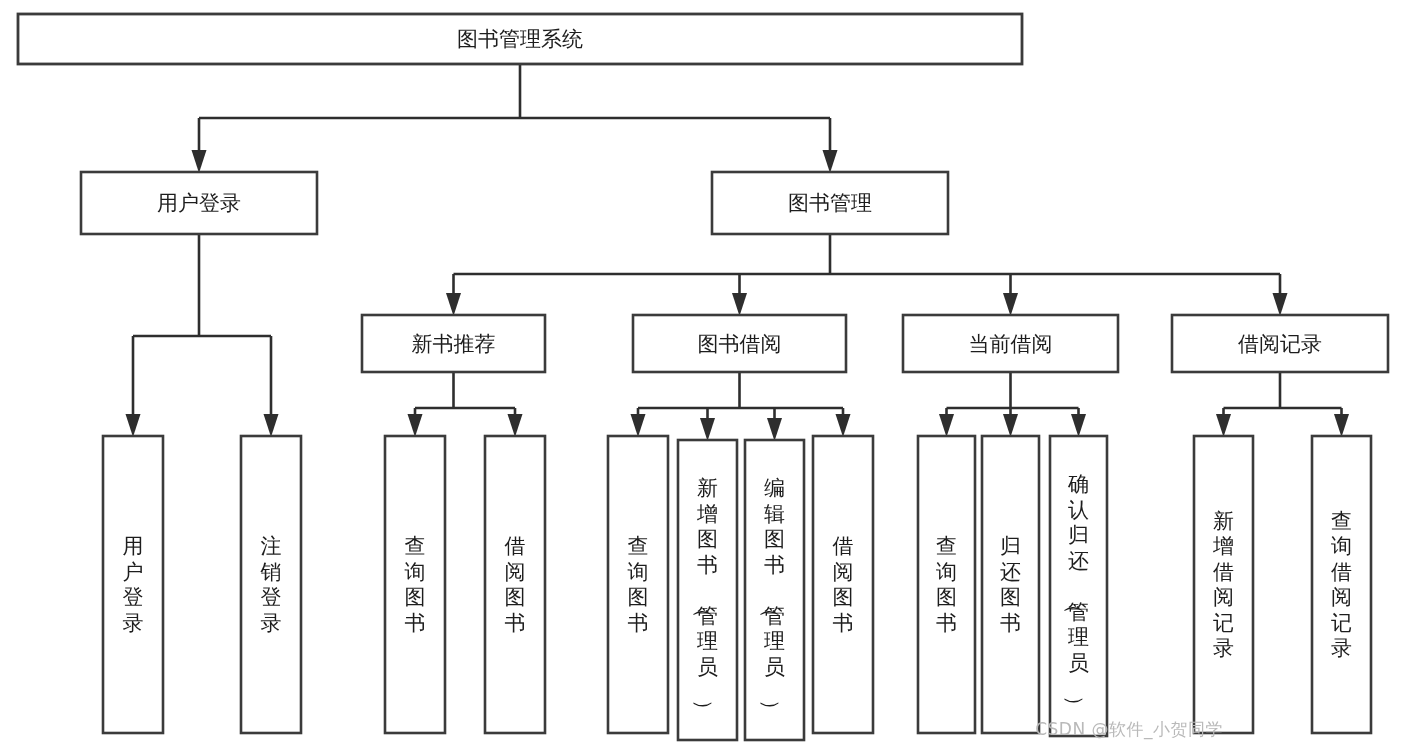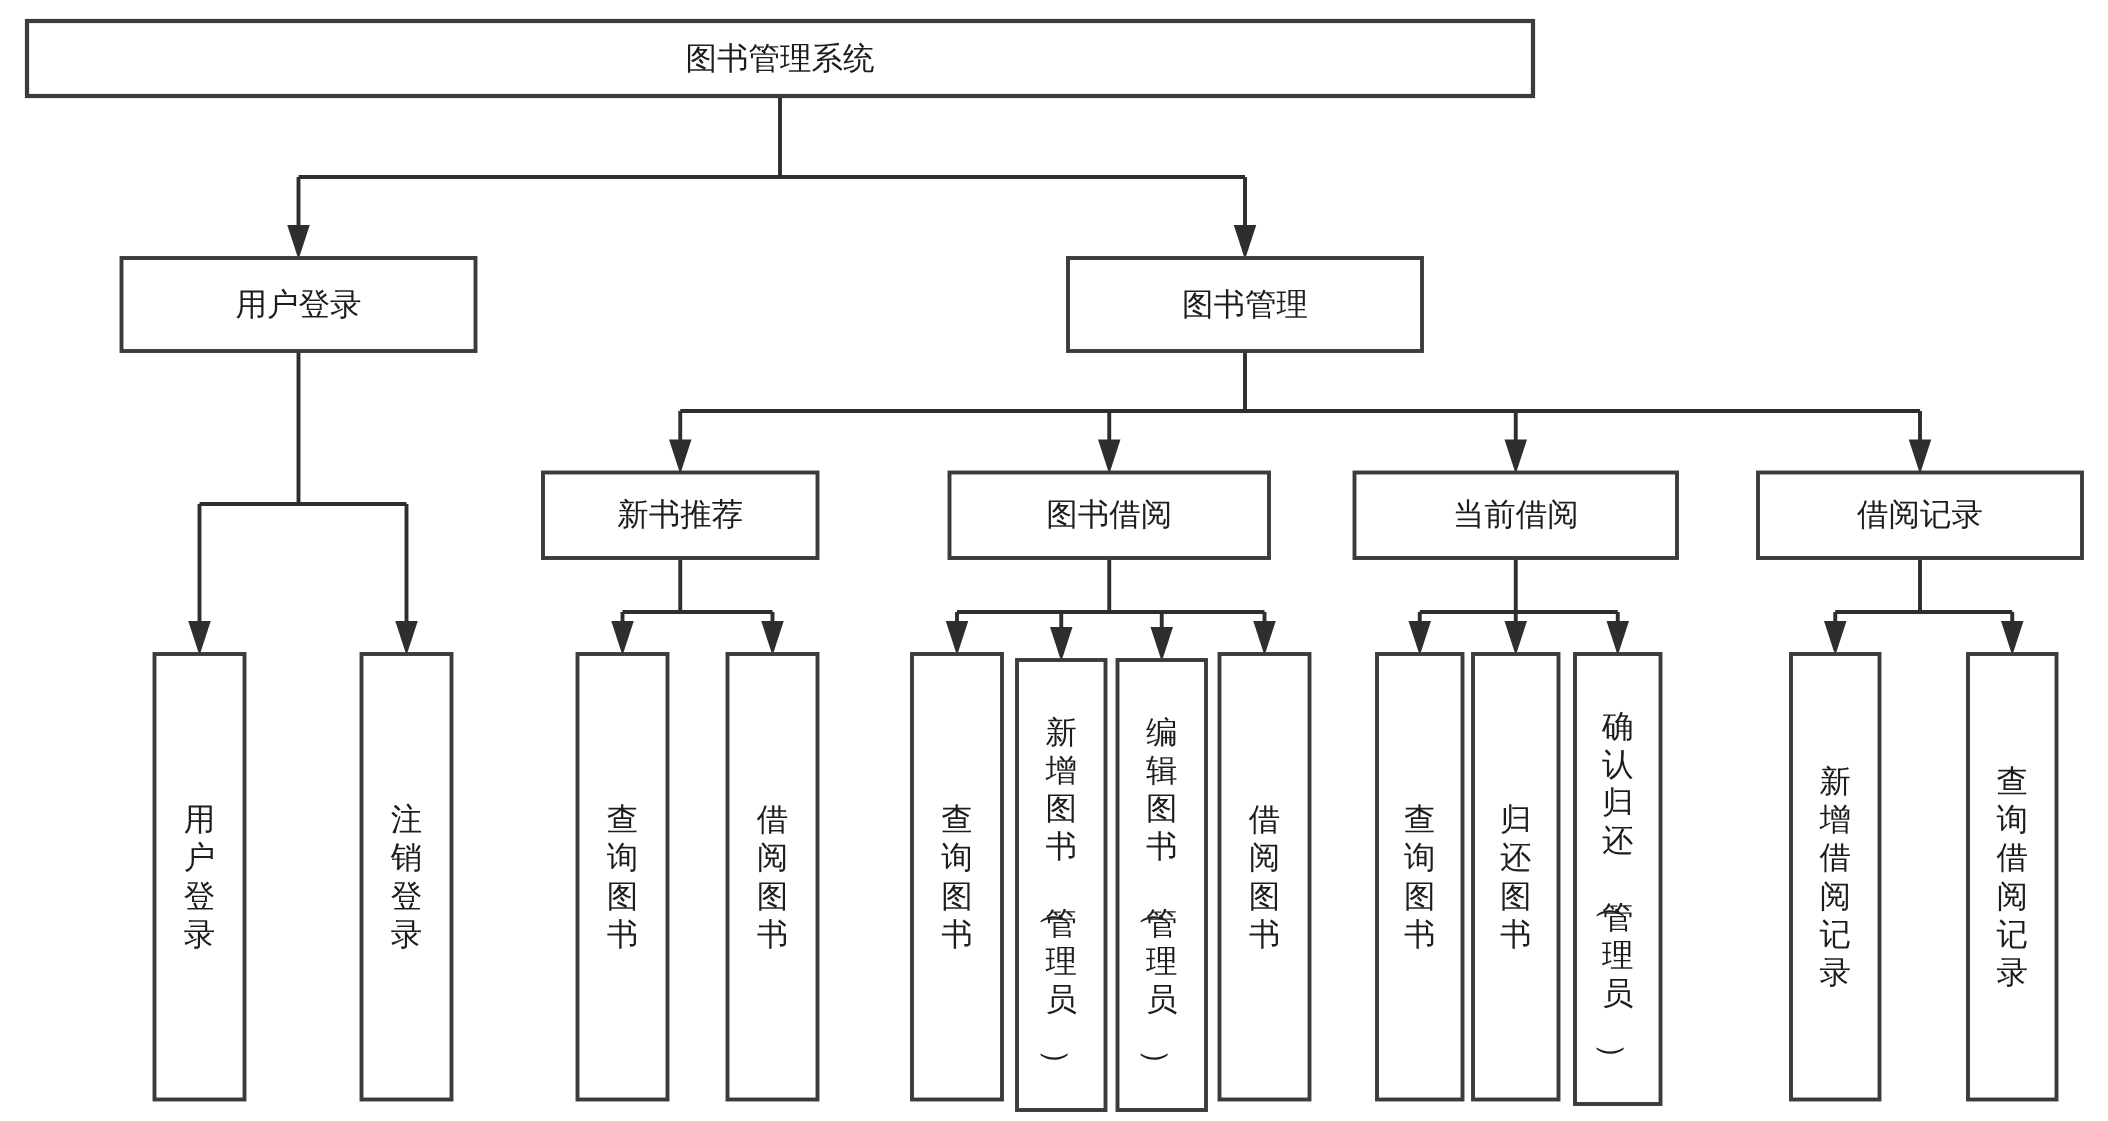--- a/index.html
+++ b/index.html
@@ -219,13 +219,14 @@
         <g>
           <rect class="node-box level-3" x="1194" y="436" width="59" height="297"></rect>
           <text class="node-label-v" x="1223.5" y="527.89"><tspan x="1223.5" dy="0">新</tspan><tspan x="1223.5" dy="25.5">增</tspan><tspan x="1223.5" dy="25.5">借</tspan><tspan x="1223.5" dy="25.5">阅</tspan><tspan x="1223.5" dy="25.5">记</tspan><tspan x="1223.5" dy="25.5">录</tspan></text>
         </g>
         <g>
           <rect class="node-box level-3" x="1312" y="436" width="59" height="297"></rect>
           <text class="node-label-v" x="1341.5" y="527.89"><tspan x="1341.5" dy="0">查</tspan><tspan x="1341.5" dy="25.5">询</tspan><tspan x="1341.5" dy="25.5">借</tspan><tspan x="1341.5" dy="25.5">阅</tspan><tspan x="1341.5" dy="25.5">记</tspan><tspan x="1341.5" dy="25.5">录</tspan></text>
         </g>
       </g>
   </svg>
+  <div class="watermark-text">CSDN @软件_小贺同学</div>
 </div>
 
 </body></html>

